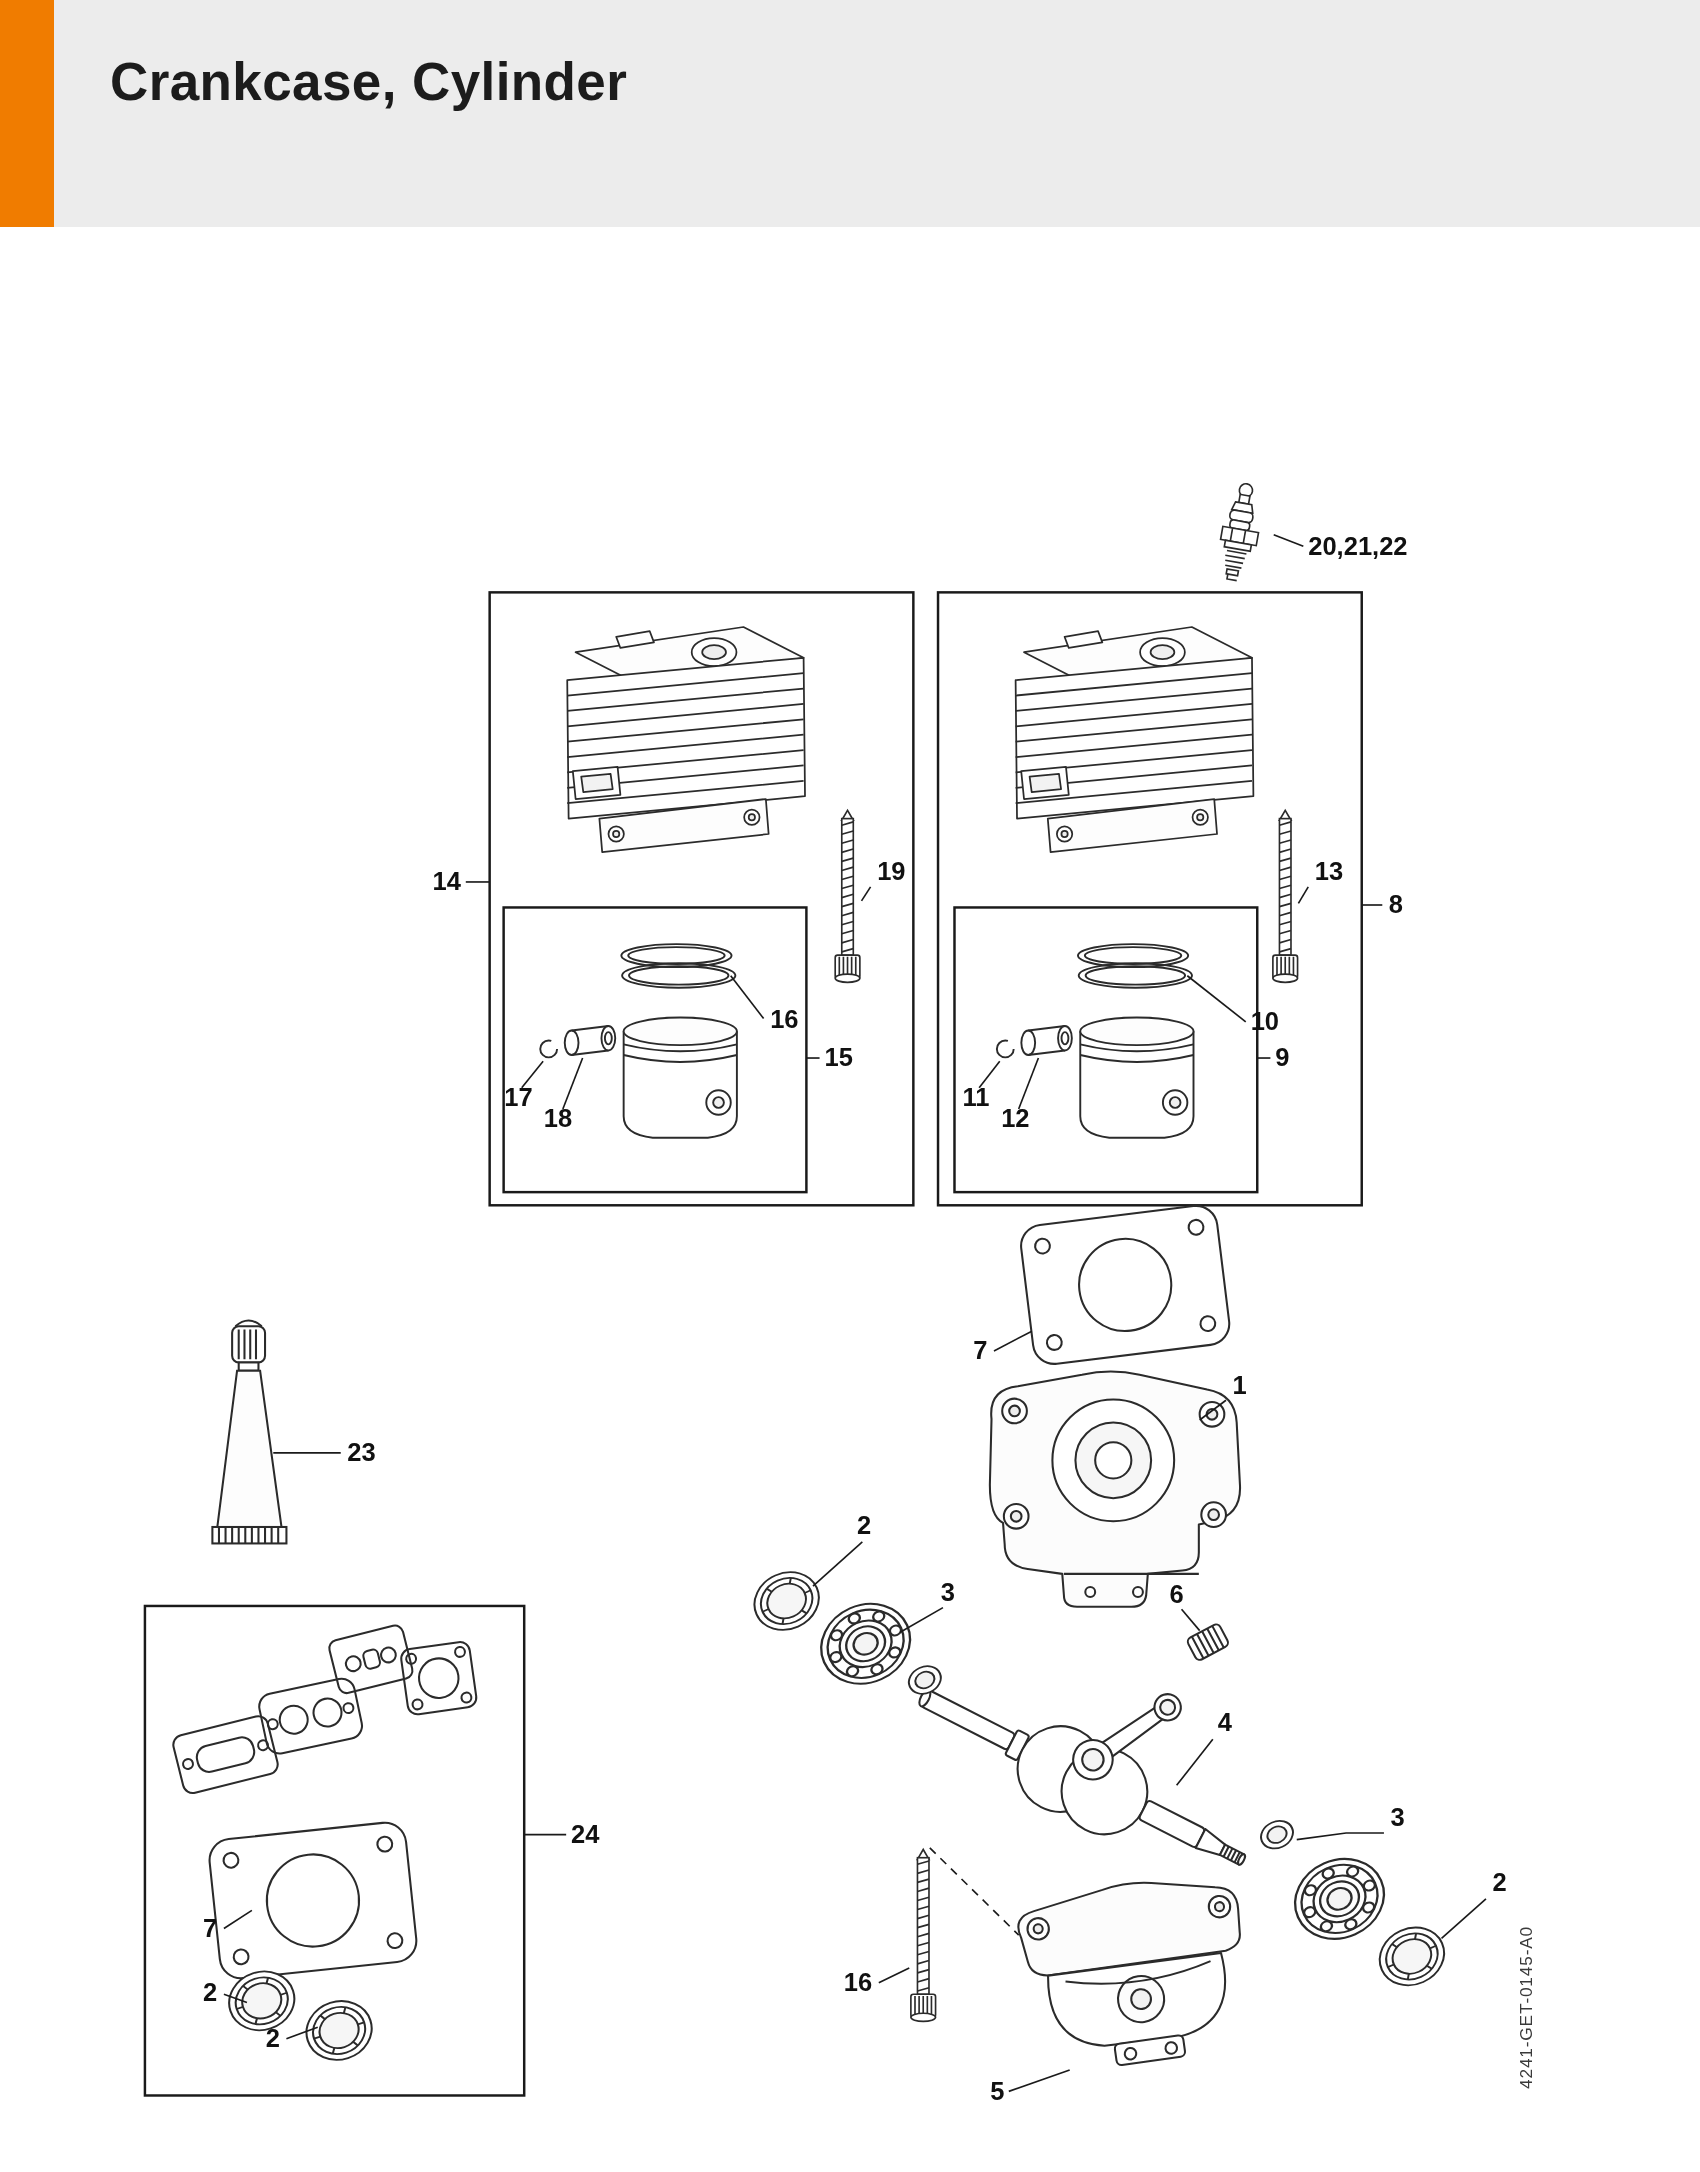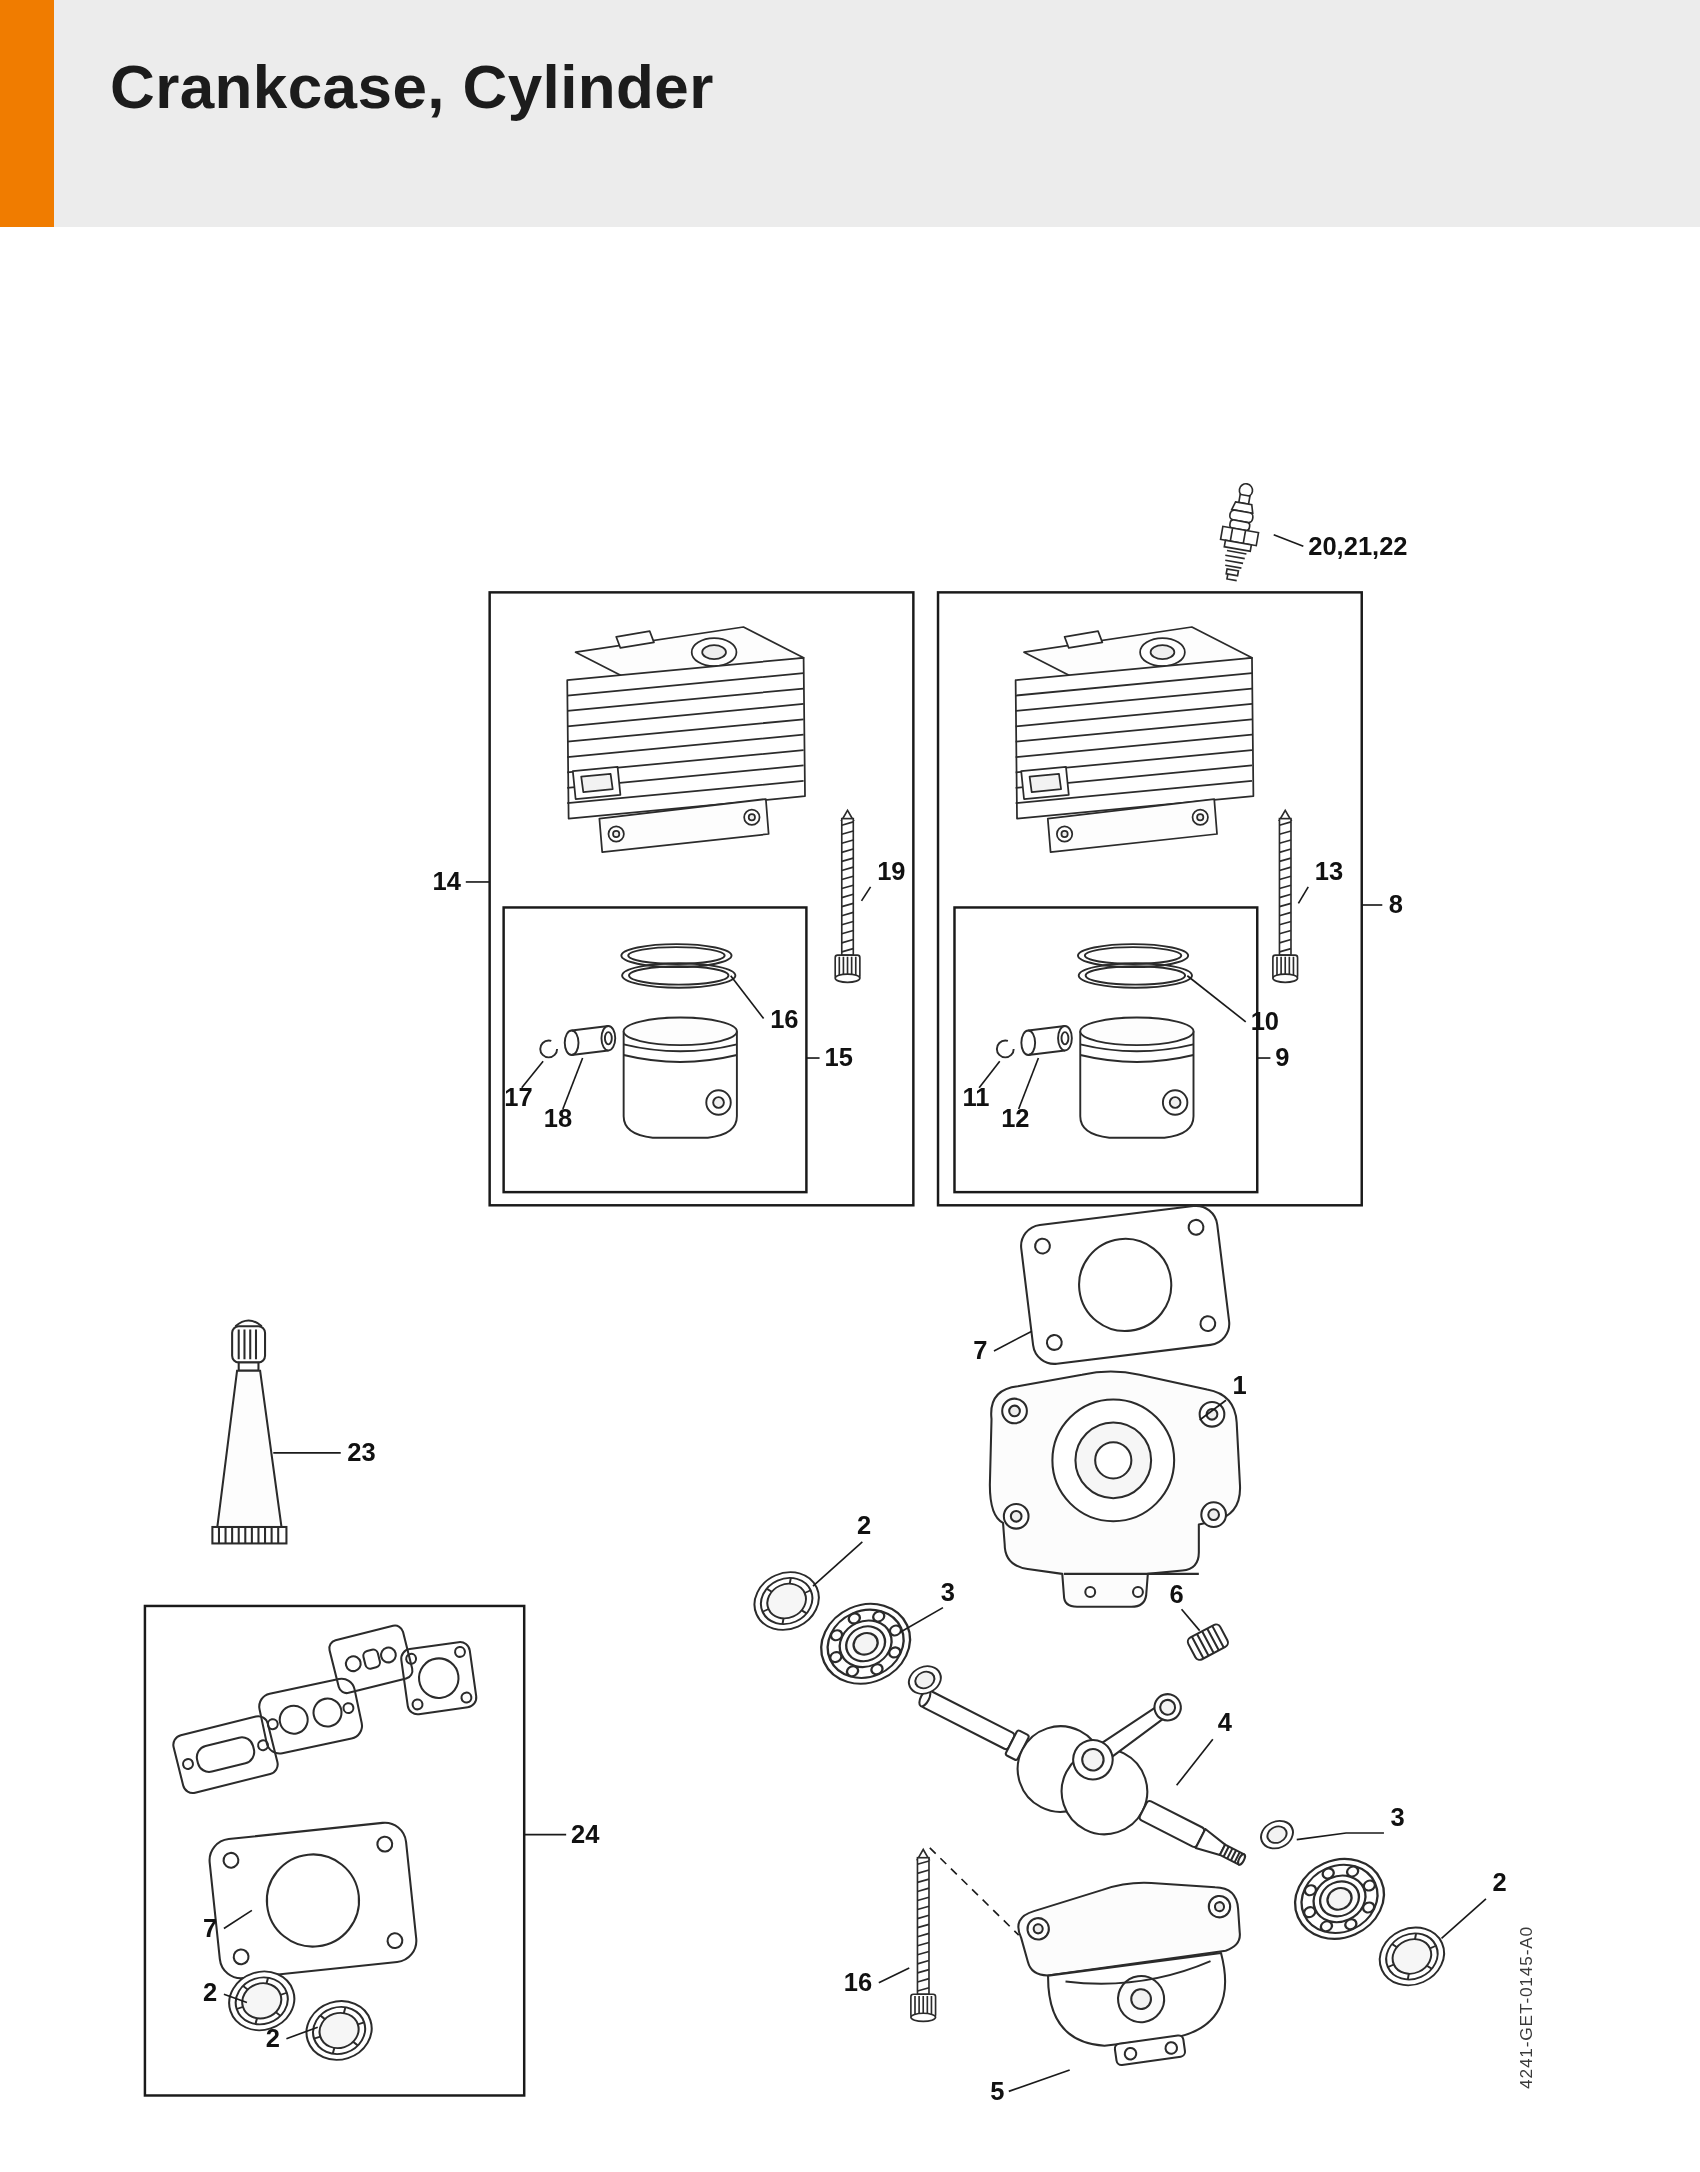--- a/index.html
+++ b/index.html
@@ -1,20 +1,20 @@
 <!DOCTYPE html>
 <html style="font-size:13px"><head>
 <meta charset="utf-8">
 <style>
   html,body{margin:0;padding:0;background:#fff;}
   .page{position:relative;width:1700px;height:2172px;background:#ffffff;overflow:hidden;
         font-family:"Liberation Sans",sans-serif;}
   .header-band{position:absolute;left:0;top:0;width:1700px;height:227px;background:#ECECEC;}
   .accent-bar{position:absolute;left:0;top:0;width:54px;height:227px;background:#F07C00;}
-  .page-title{position:absolute;left:110px;top:51px;margin:0;font-size:62px;font-weight:700;
+  .page-title{position:absolute;left:110px;top:51px;margin:0;font-size:53px;font-weight:700;
               color:#1c1c1c;letter-spacing:0.4px;}
   svg{position:absolute;left:0;top:0;}
   text.callout{font-family:"Liberation Sans",sans-serif;font-size:31px;font-weight:700;fill:#111;}
   text.doccode{font-family:"Liberation Sans",sans-serif;font-size:21px;fill:#3a3a3a;letter-spacing:1px;}
 </style>
 </head>
 <body>
 
 <div class="page">
 

